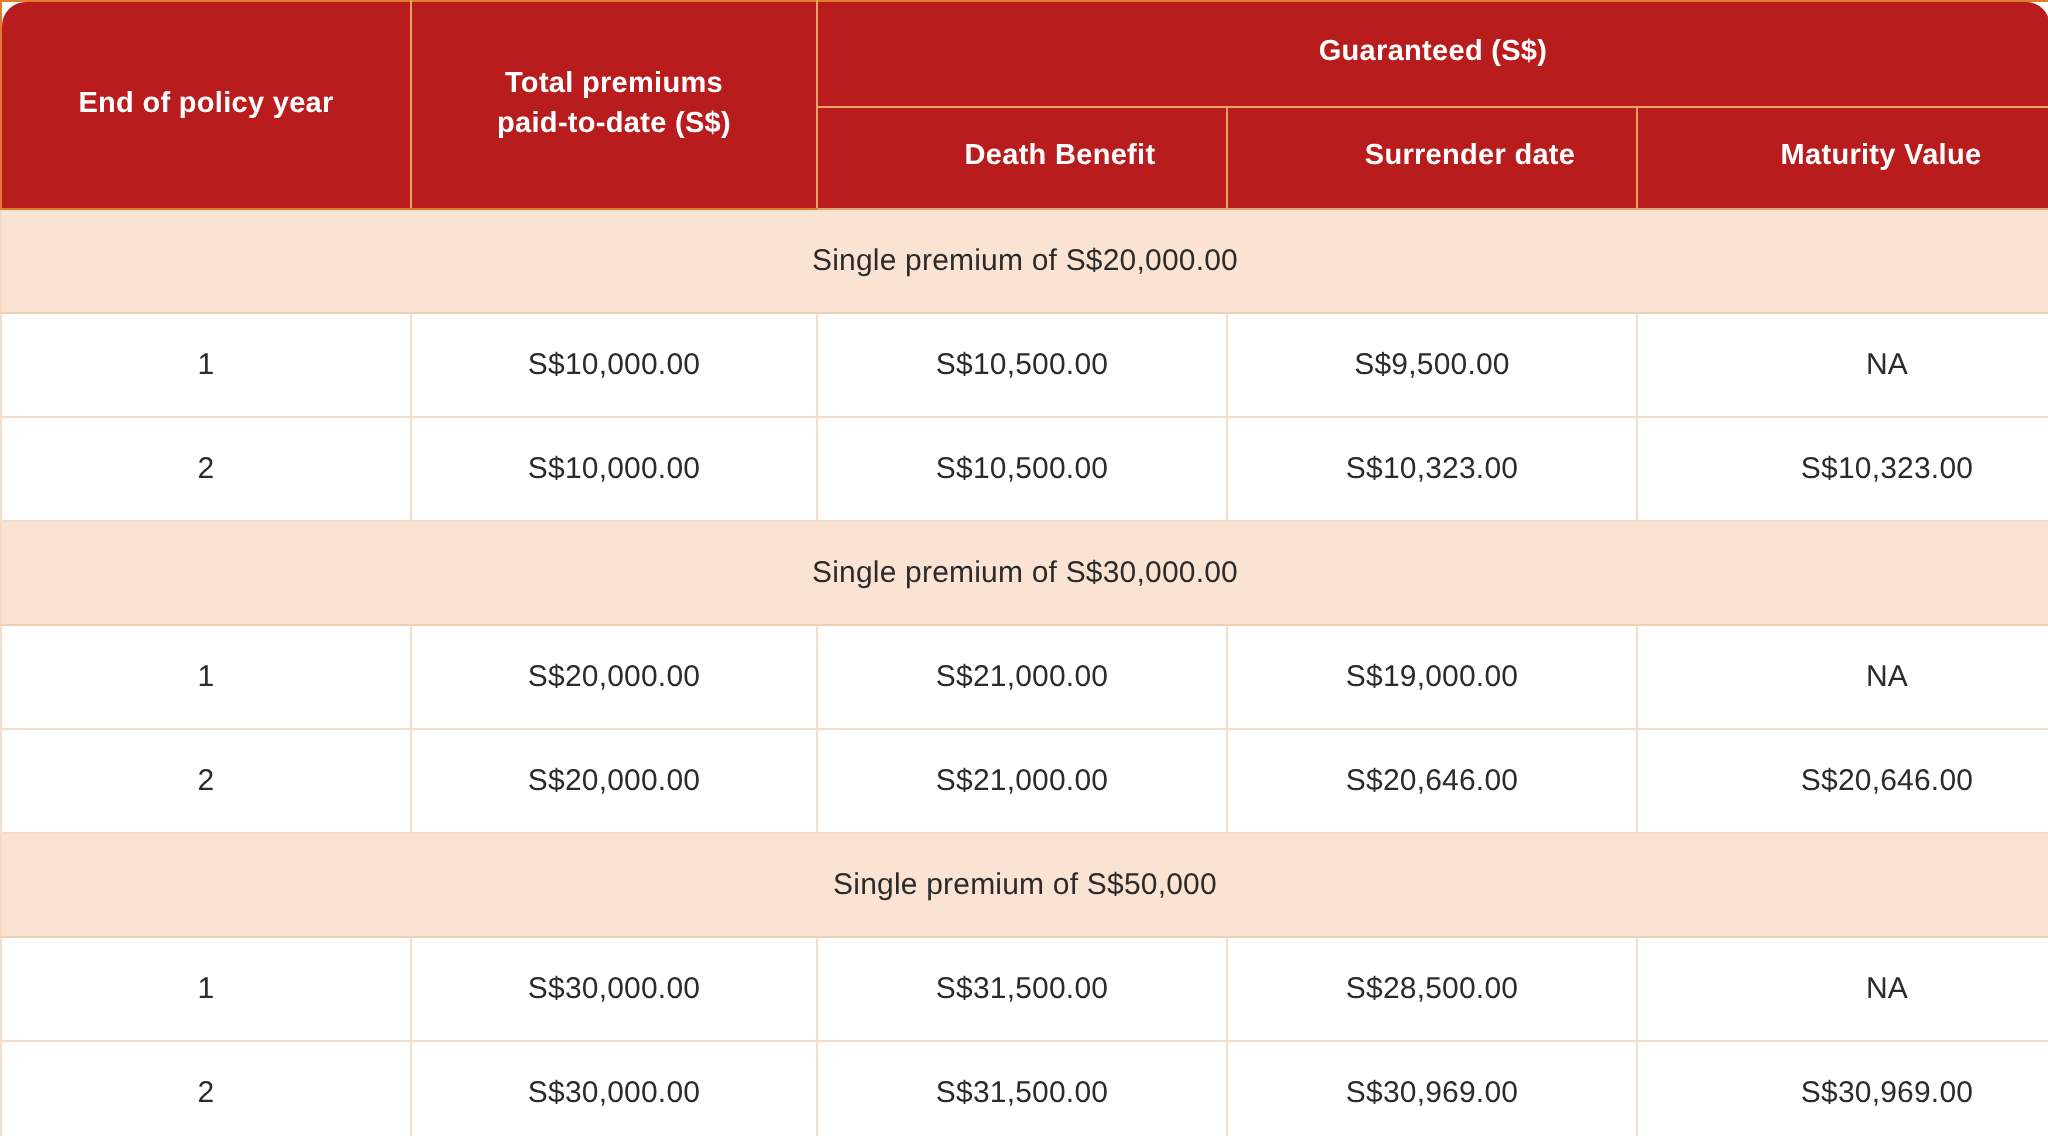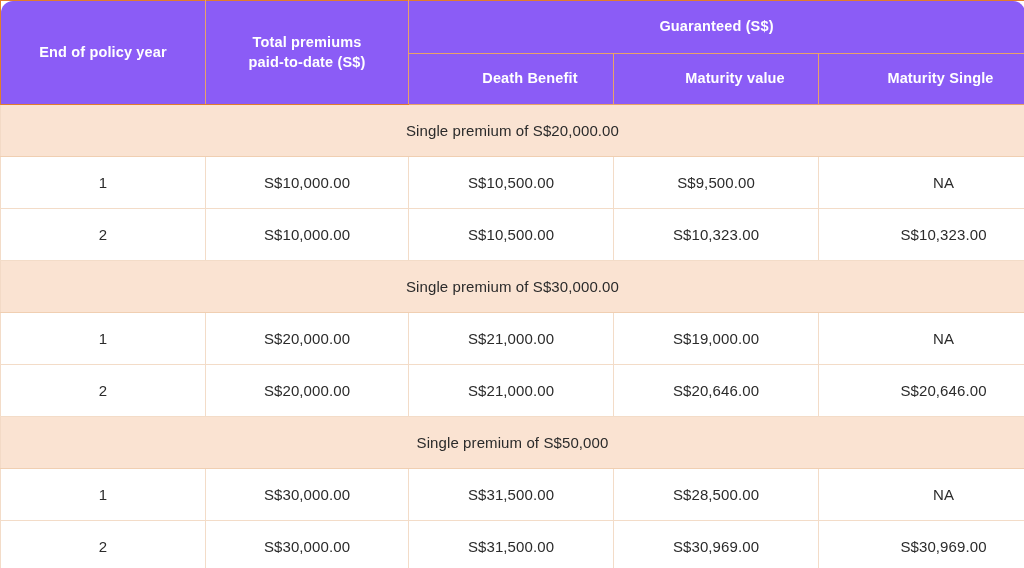--- a/index.html
+++ b/index.html
@@ -19,21 +19,21 @@
     table-layout:fixed;
   }
   col.c1 { width:205px; }
   col.c2 { width:203px; }
   col.c3 { width:205px; }
   col.c4 { width:205px; }
   col.c5 { width:206px; }
 
   
   thead th {
-    background:#8b5cf6;
+    background:#b91c1c;
     color:#ffffff;
     font-size:14.5px;
     font-weight:bold;
     text-align:center;
     vertical-align:middle;
     letter-spacing:0.15px;
     border:1px solid #E8A268;
     line-height:1.35;
     padding:6px 8px;
   }
@@ -91,22 +91,22 @@
       <tr class="head-row-1">
         <th class="th-corner-left th-policy-year" rowspan="2">End of policy year</th>
         <th class="th-total-premiums" rowspan="2">
           <span>Total premiums</span><br>
           <span>paid-to-date (S$)</span>
         </th>
         <th class="th-corner-right" colspan="3">Guaranteed (S$)</th>
       </tr>
       <tr class="head-row-2">
         <th>Death Benefit</th>
-        <th>Maturity value</th>
-        <th>Maturity Single</th>
+        <th>Surrender date</th>
+        <th>Maturity Value</th>
       </tr>
     </thead>
     <tbody>
 
       <tr class="section-row">
         <td colspan="5">Single premium of S$20,000.00</td>
       </tr>
       <tr class="data-row">
         <td class="data-cell first-col">1</td>
         <td class="data-cell">S$10,000.00</td>

